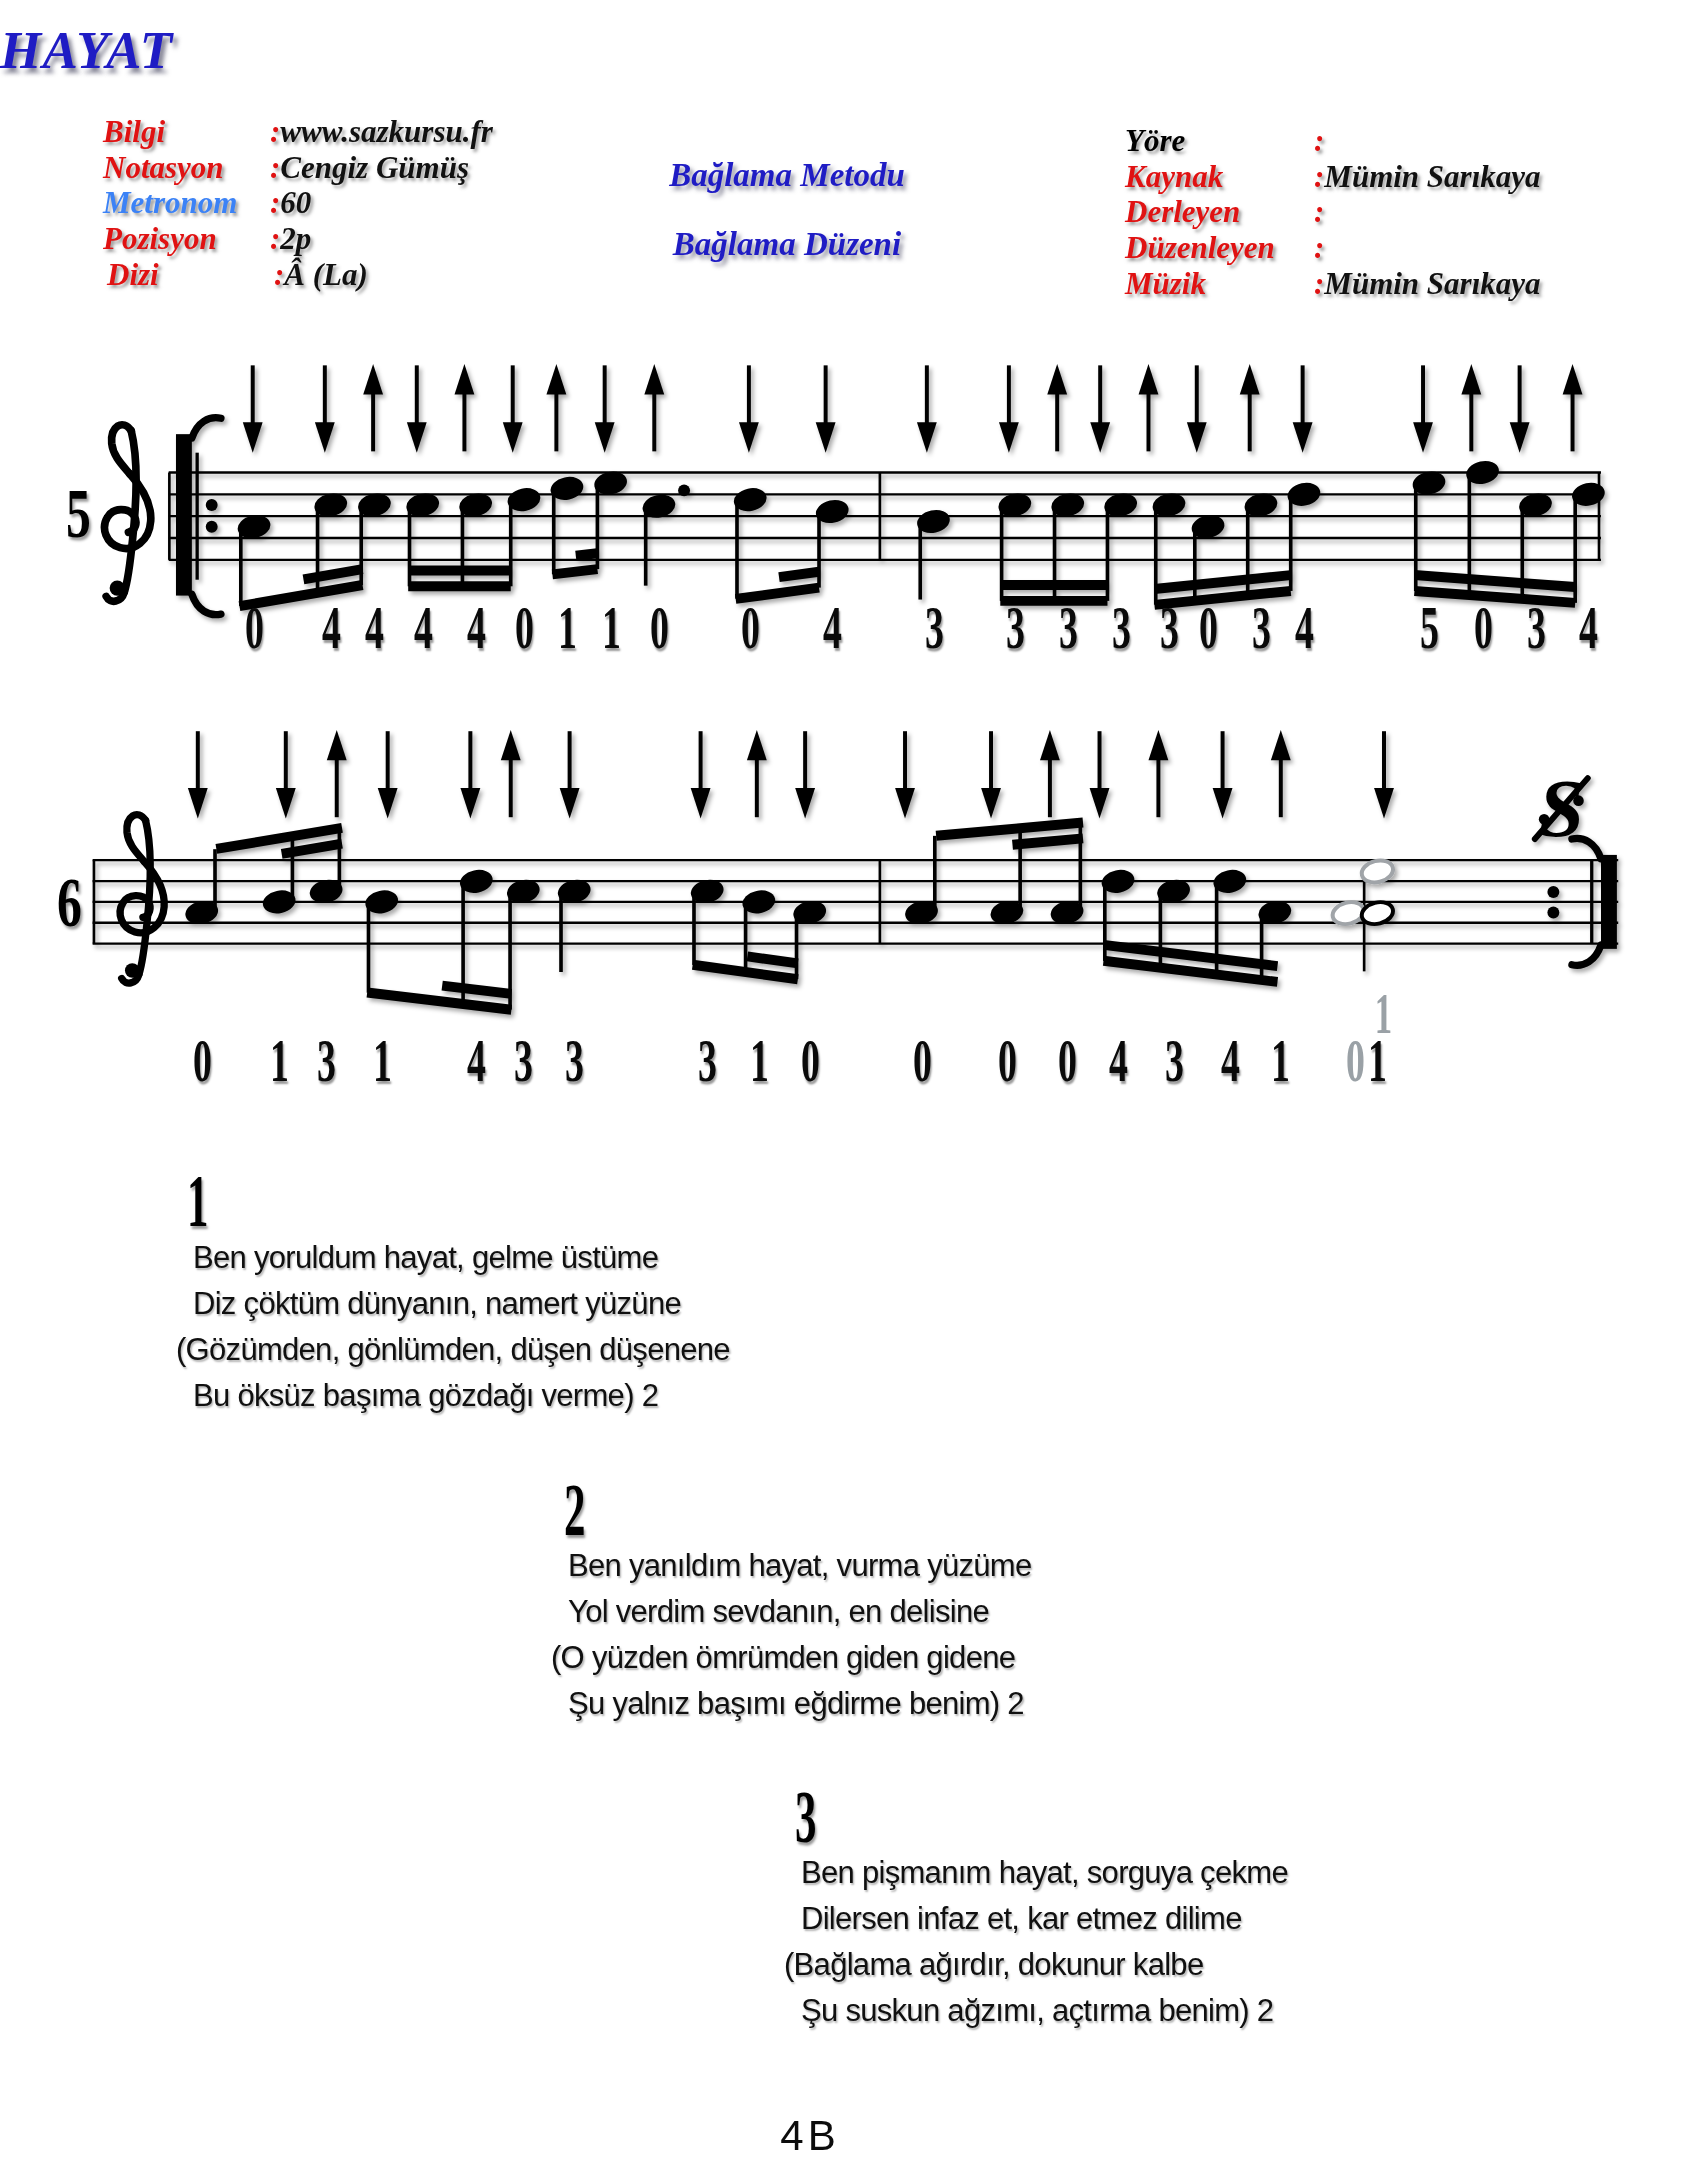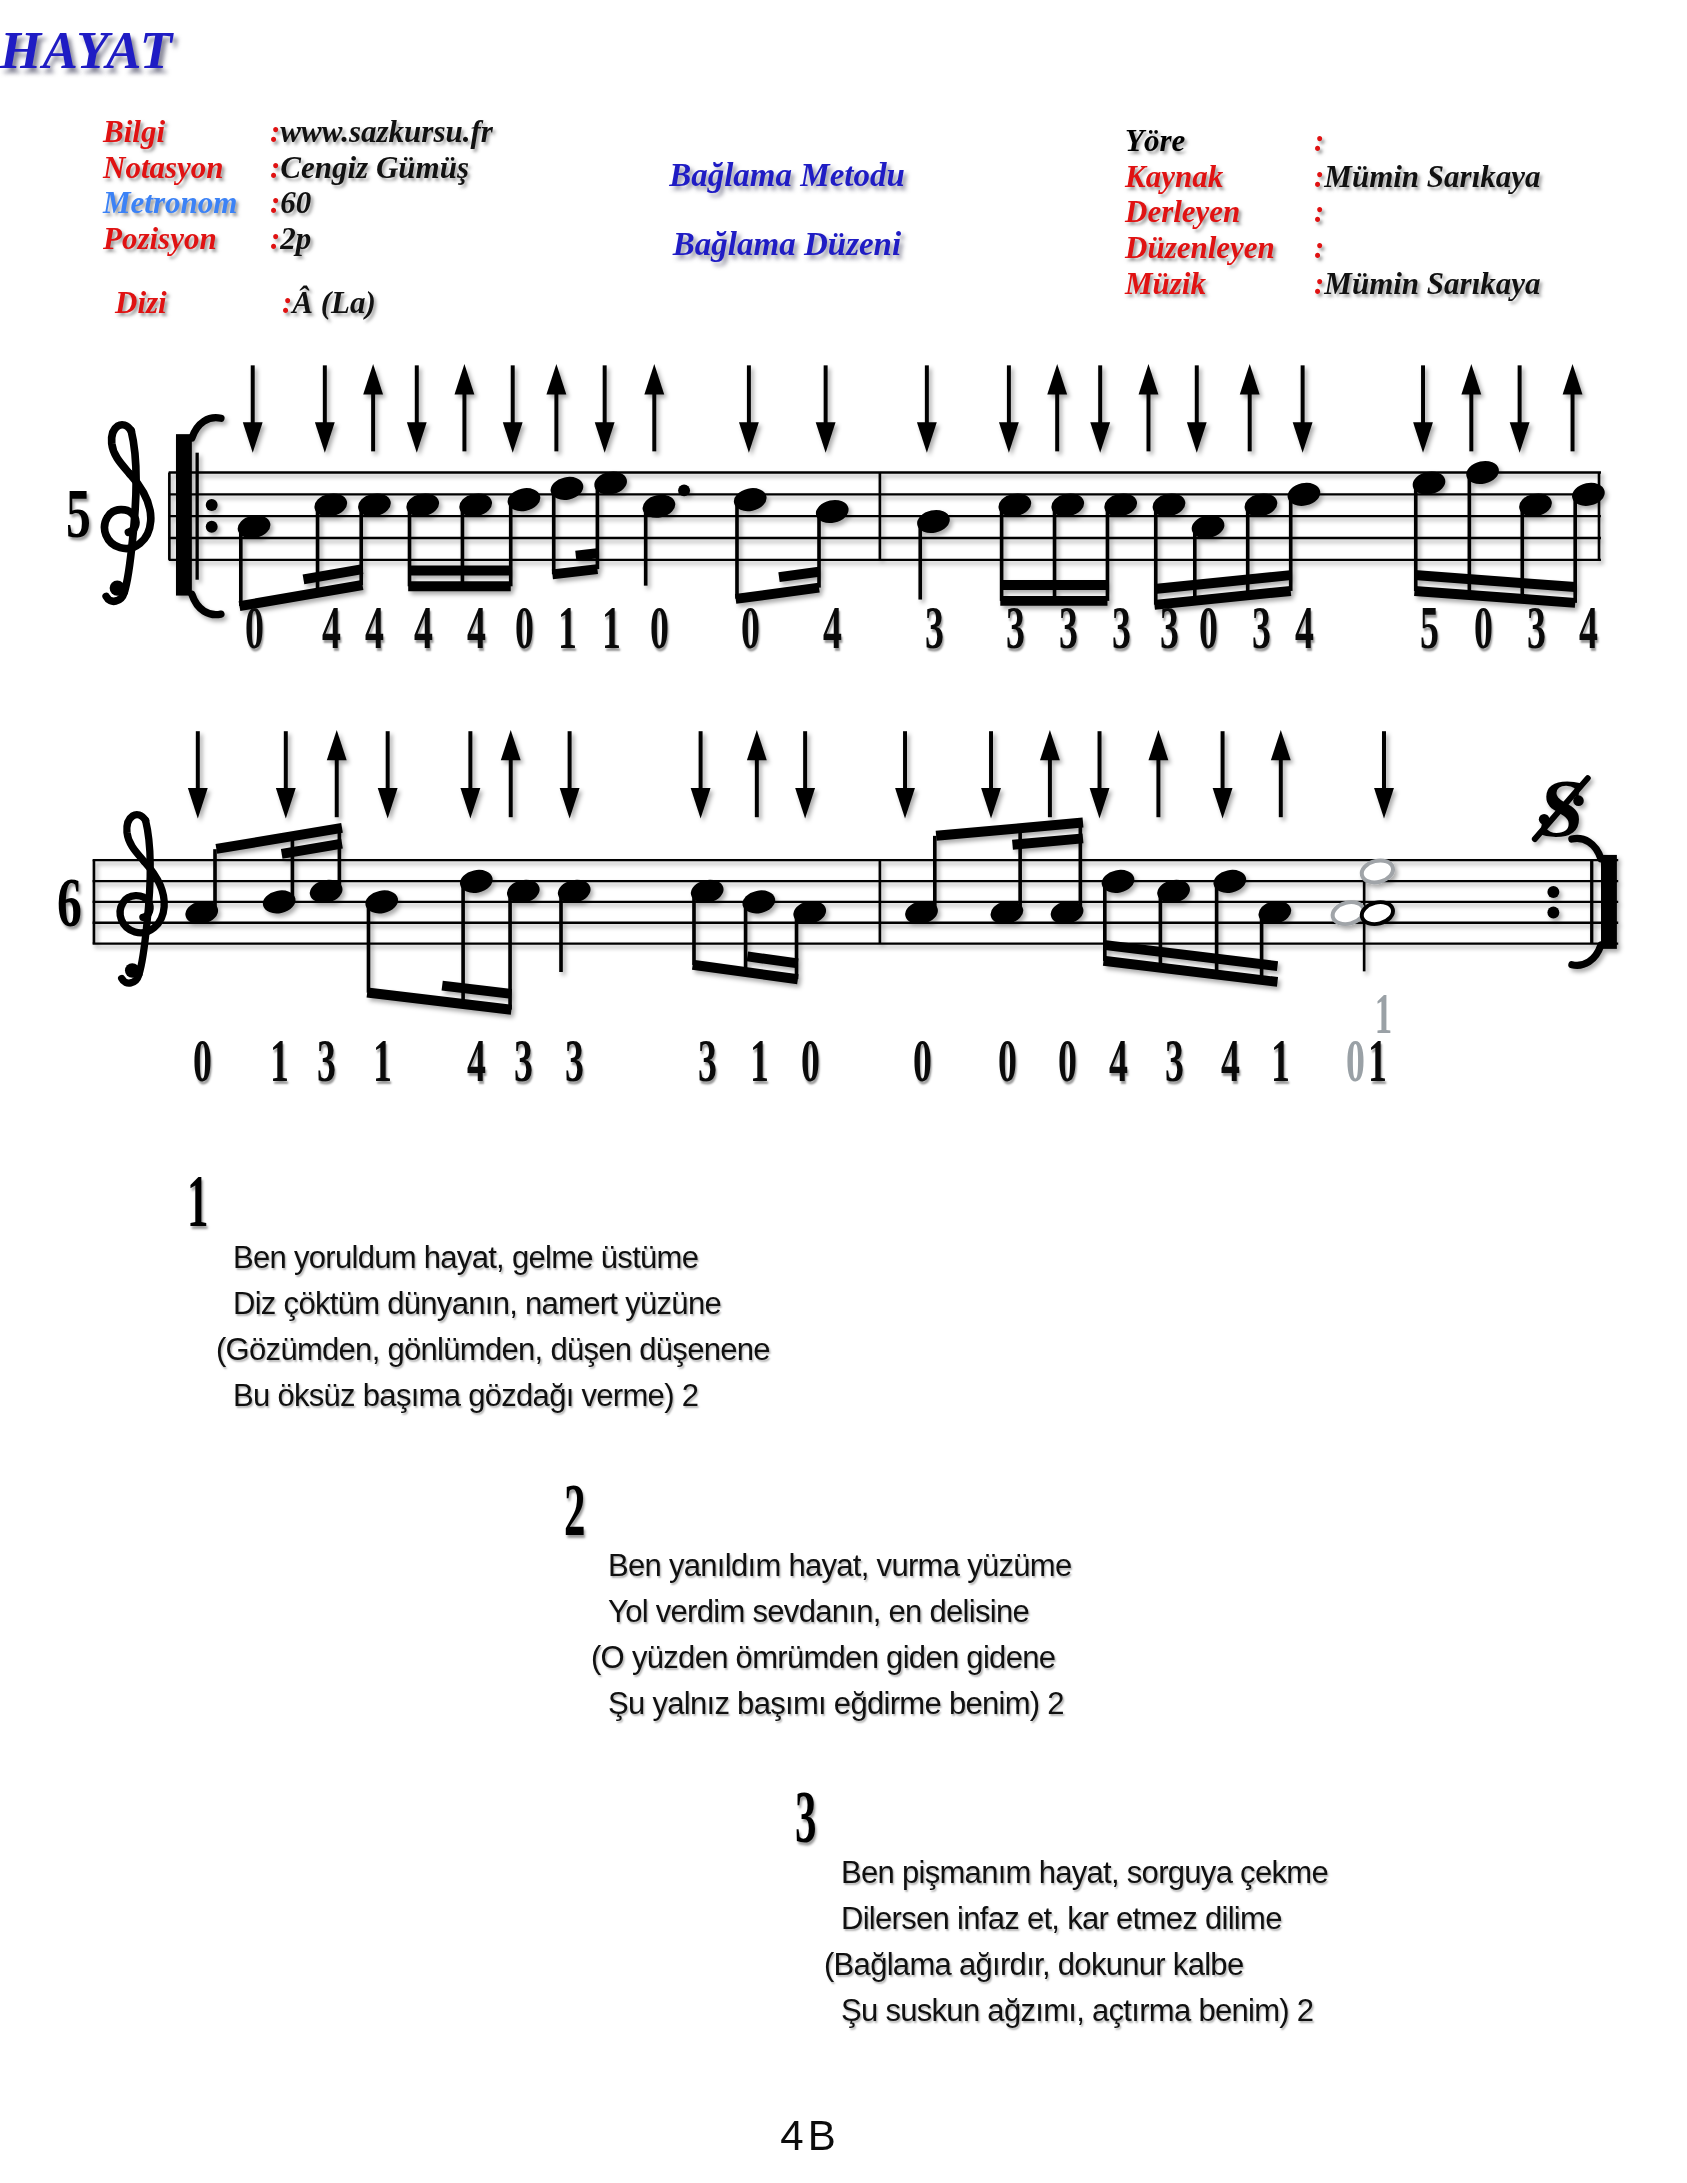--- a/index.html
+++ b/index.html
@@ -28,21 +28,21 @@
         color:#0a0a0a;text-shadow:2px 2.6px 2.6px rgba(0,0,0,.4);}
   .fret.gray,.ghost{color:#9aa1a6;text-shadow:none;}
   .ghost{position:absolute;font:bold 56px "Liberation Serif",serif;line-height:45px;
          transform:scaleX(.62);transform-origin:50% 0;width:53px;margin-left:-26.5px;text-align:center;}
   svg.music{position:absolute;left:0;top:0;}
   .verse-num{position:absolute;font:bold 74px "Liberation Serif",serif;line-height:58px;
              transform:scaleX(.58);transform-origin:0 0;
              text-shadow:2.6px 3.3px 3.3px rgba(0,0,0,.4);}
   .verse-lines{position:absolute;}
   .lyric{font:400 31px "Liberation Sans",sans-serif;line-height:46px;color:#101010;
-         white-space:nowrap;letter-spacing:-0.7px;text-shadow:1.3px 2px 2px rgba(0,0,0,.30);margin-left:40px;}
+         white-space:nowrap;letter-spacing:-0.7px;text-shadow:1.3px 2px 2px rgba(0,0,0,.30);}
   .lyric.indent{padding-left:17px;}
   
   .pagenum{position:absolute;left:16px;width:1588px;text-align:center;
            font:400 42px "Liberation Sans",sans-serif;letter-spacing:4px;color:#0c0c0c;}
 </style>
 </head>
 <body>
 
 <div class="page">
 
@@ -58,21 +58,21 @@
         <span class="m-valwrap" style="left: 167px;"><span class="m-colon" style="color: rgb(224, 18, 18);">:</span><span class="m-value">Cengiz Gümüş</span></span>
       </div>
       <div class="meta-row" style="top: 71px; left: 0px; right: 0px;">
         <span class="m-label" style="color: #3b82f6;">Metronom</span>
         <span class="m-valwrap" style="left: 167px;"><span class="m-colon" style="color: rgb(224, 18, 18);">:</span><span class="m-value">60</span></span>
       </div>
       <div class="meta-row" style="top: 107px; left: 0px; right: 0px;">
         <span class="m-label" style="color: rgb(224, 18, 18);">Pozisyon</span>
         <span class="m-valwrap" style="left: 167px;"><span class="m-colon" style="color: rgb(224, 18, 18);">:</span><span class="m-value">2p</span></span>
       </div>
-      <div class="meta-row" style="top: 143px; left: 12px; right: 0px; margin-top: 28px;">
+      <div class="meta-row" style="top: 143px; left: 4px; right: 0px;">
         <span class="m-label" style="color: rgb(224, 18, 18);">Dizi</span>
         <span class="m-valwrap" style="left: 167px;"><span class="m-colon" style="color: rgb(224, 18, 18);">:</span><span class="m-value">Â  (La)</span></span>
       </div>
     </div>
   <div class="meta-col" id="header-right" style="left:1125px;top:123px;width:503px;height:185px;">
       <div class="meta-row" style="top: 0px; left: 0px; right: 0px;">
         <span class="m-label" style="color: #000000;">Yöre</span>
         <span class="m-valwrap" style="left: 189px;"><span class="m-colon" style="color: rgb(224, 18, 18);">:</span><span class="m-value"></span></span>
       </div>
       <div class="meta-row" style="top: 36px; left: 0px; right: 0px;">

